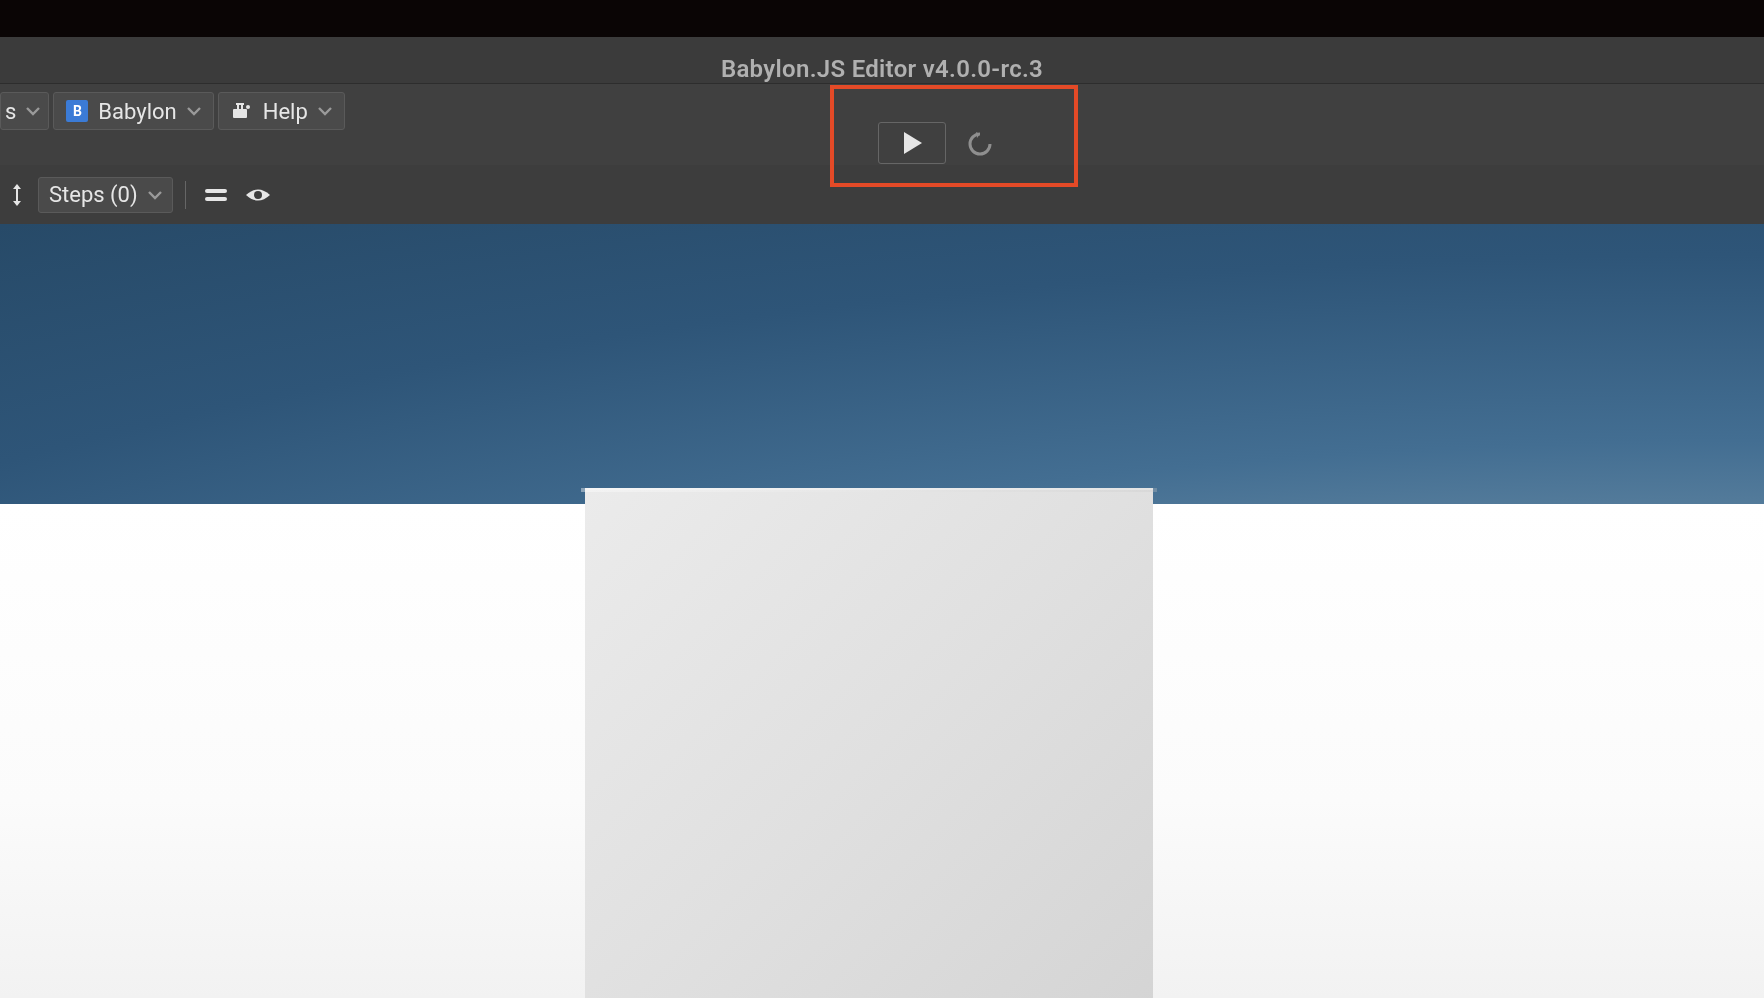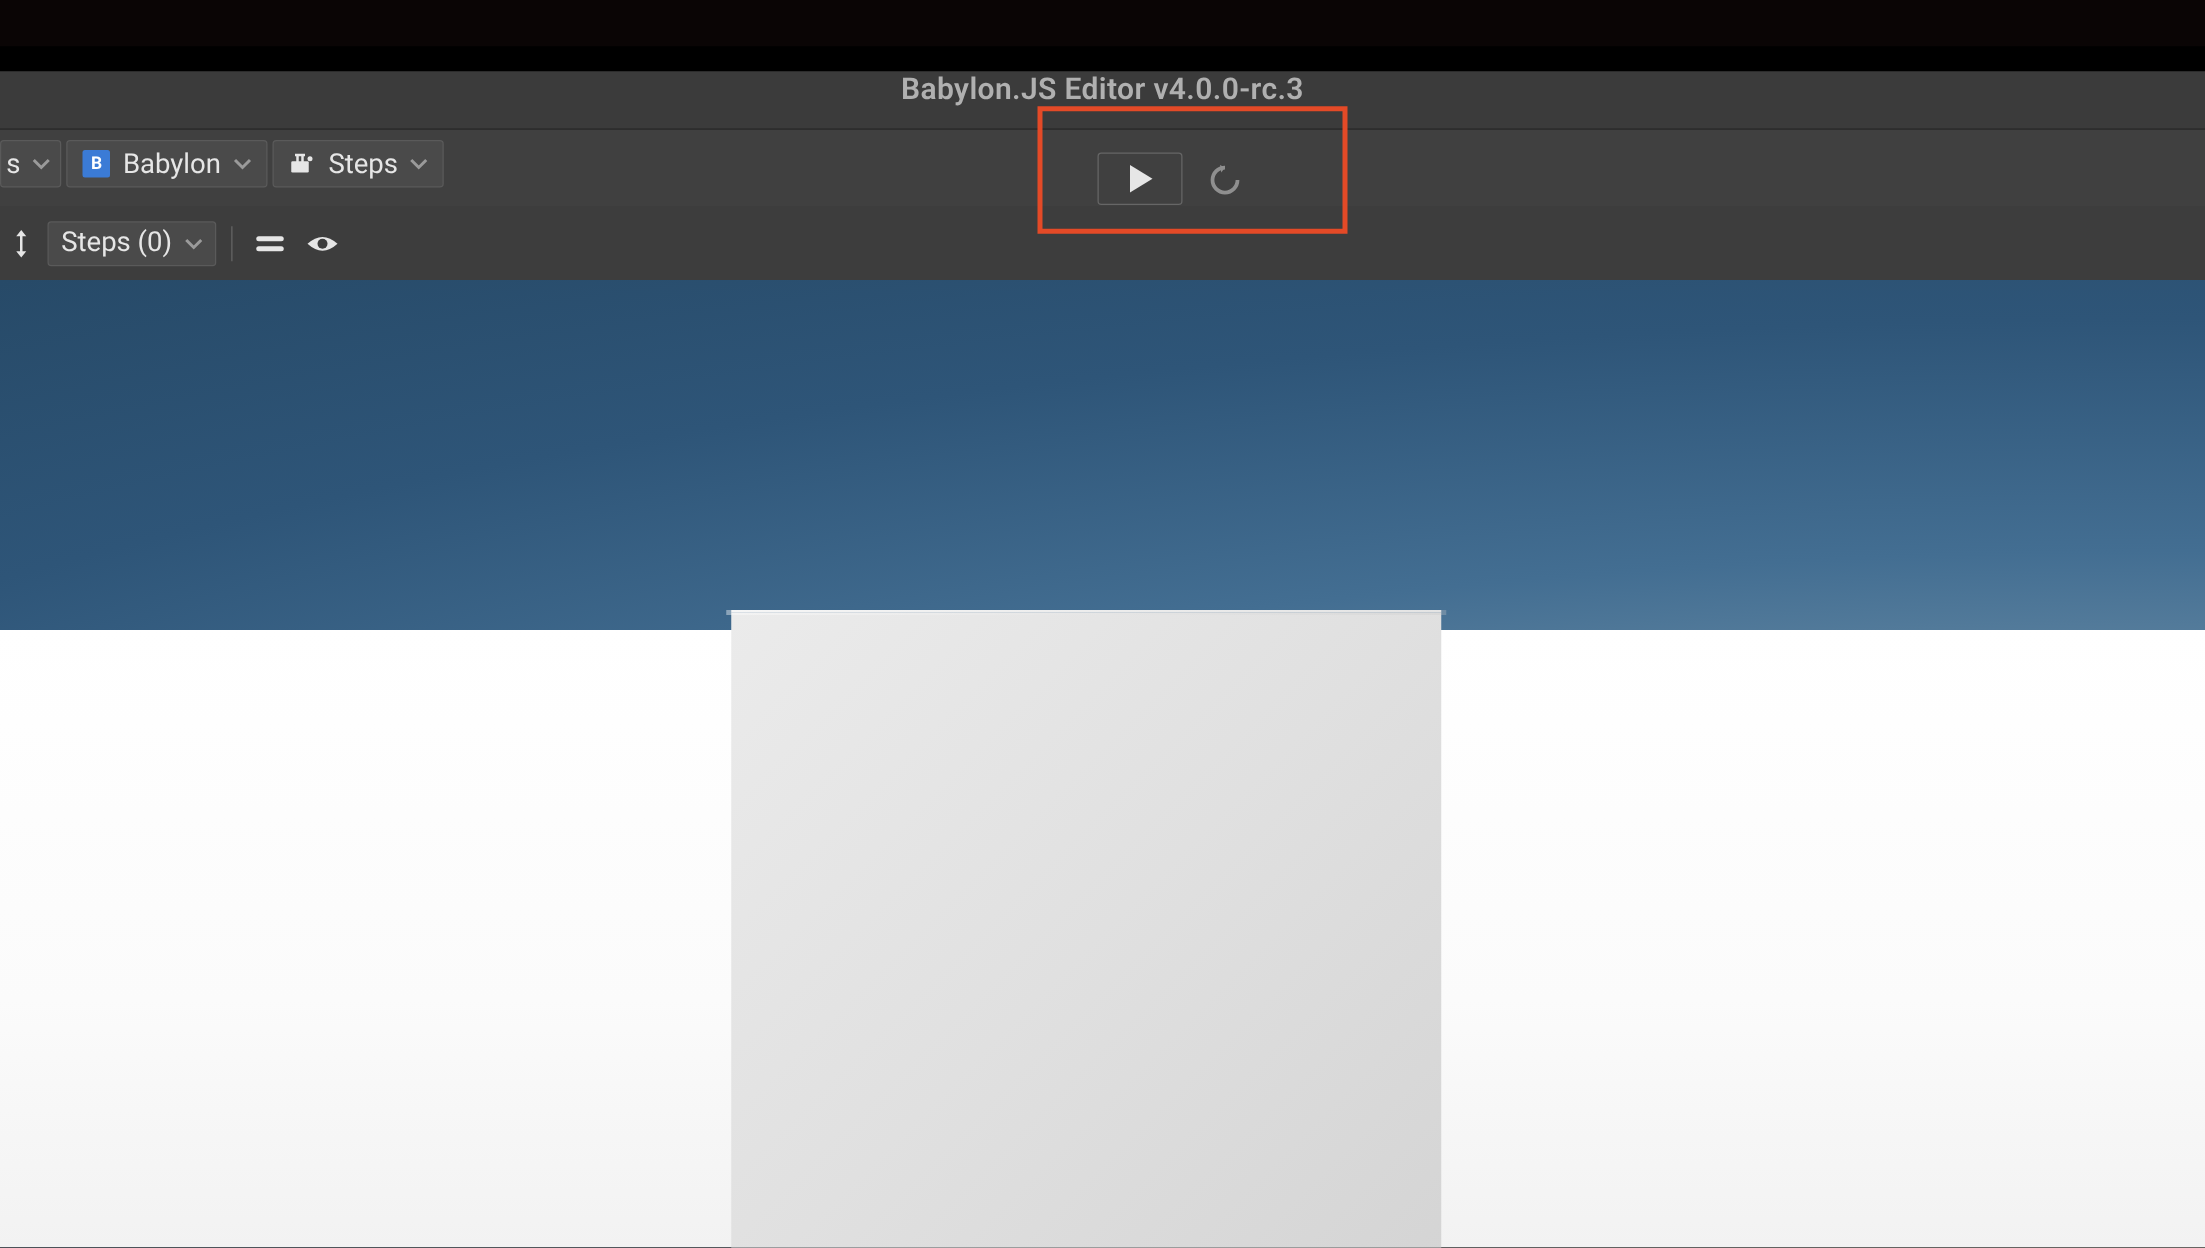--- a/index.html
+++ b/index.html
@@ -1,18 +1,18 @@
 <!DOCTYPE html>
 <html><head>
 <meta charset="utf-8">
 <style>
   * { box-sizing: border-box; margin: 0; padding: 0; }
   html, body { width: 1764px; height: 998px; overflow: hidden; font-family: -apple-system, BlinkMacSystemFont, "Segoe UI", Roboto, sans-serif; background:#000; }
   .topblack { height: 37px; background: #0a0505; }
-  .titlebar { height: 46px; background: #3b3b3b; display:flex; align-items:flex-start; justify-content:center;margin-top:20px; }
+  .titlebar { height: 46px; background: #3b3b3b; display:flex; align-items:flex-end; justify-content:center; }
   .title { color:#b0b0b0; font-size:24px; font-weight:600; letter-spacing:0.3px; }
   .menubar { height: 82px; background:#404040; position:relative; border-top:1px solid #2d2d2d; }
   .menu-left { position:absolute; top:8px; left:0; display:flex; gap:4px; }
   .menu-btn { display:flex; align-items:center; gap:10px; padding:6px 12px; background:#4a4a4a; border:1px solid #5a5a5a; border-radius:3px; color:#e6e6e6; font-size:22px; cursor:pointer; height:38px; }
   .menu-btn.tight { padding:6px 8px 6px 4px; }
   .menu-btn .q-icon { width:22px; height:22px; background:#3b7bd6; display:flex; align-items:center; justify-content:center; color:#fff; font-size:14px; font-weight:700; border-radius:2px; }
   .menu-btn .chev { display:inline-flex; }
   .play-btn-wrap { position:absolute; left:878px; top:122px; width:68px; height:42px; border:1px solid #666; border-radius:3px; display:flex; align-items:center; justify-content:center; cursor:pointer; }
   .reset-btn { position:absolute; left:962px; top:126px; width:36px; height:36px; display:flex; align-items:center; justify-content:center; cursor:pointer; color:#9a9a9a; }
   .subbar { position:absolute; top:165px; height:59px; left:0; right:0; background:#3d3d3d; display:flex; align-items:center; padding-left:2px; gap:6px; }
@@ -60,21 +60,21 @@
     <div class="menu-btn">
       <span>
         <svg width="22" height="20" viewBox="0 0 22 20">
           <rect x="2" y="8" width="14" height="9" rx="1" fill="#e6e6e6"></rect>
           <rect x="6" y="3" width="2" height="6" fill="#e6e6e6"></rect>
           <rect x="10" y="3" width="2" height="6" fill="#e6e6e6"></rect>
           <rect x="5" y="2" width="8" height="2" fill="#e6e6e6"></rect>
           <circle cx="17" cy="6" r="2" fill="#e6e6e6"></circle>
         </svg>
       </span>
-      <span>Steps</span>
+      <span>Help</span>
       <span class="chev">
         <svg width="14" height="10" viewBox="0 0 14 10">
             <path d="M1 2 L7 8 L13 2" fill="none" stroke="#9a9a9a" stroke-width="2.4"></path>
           </svg>
       </span>
     </div>
   </div>
 </div>
 
 <div class="play-btn-wrap">

